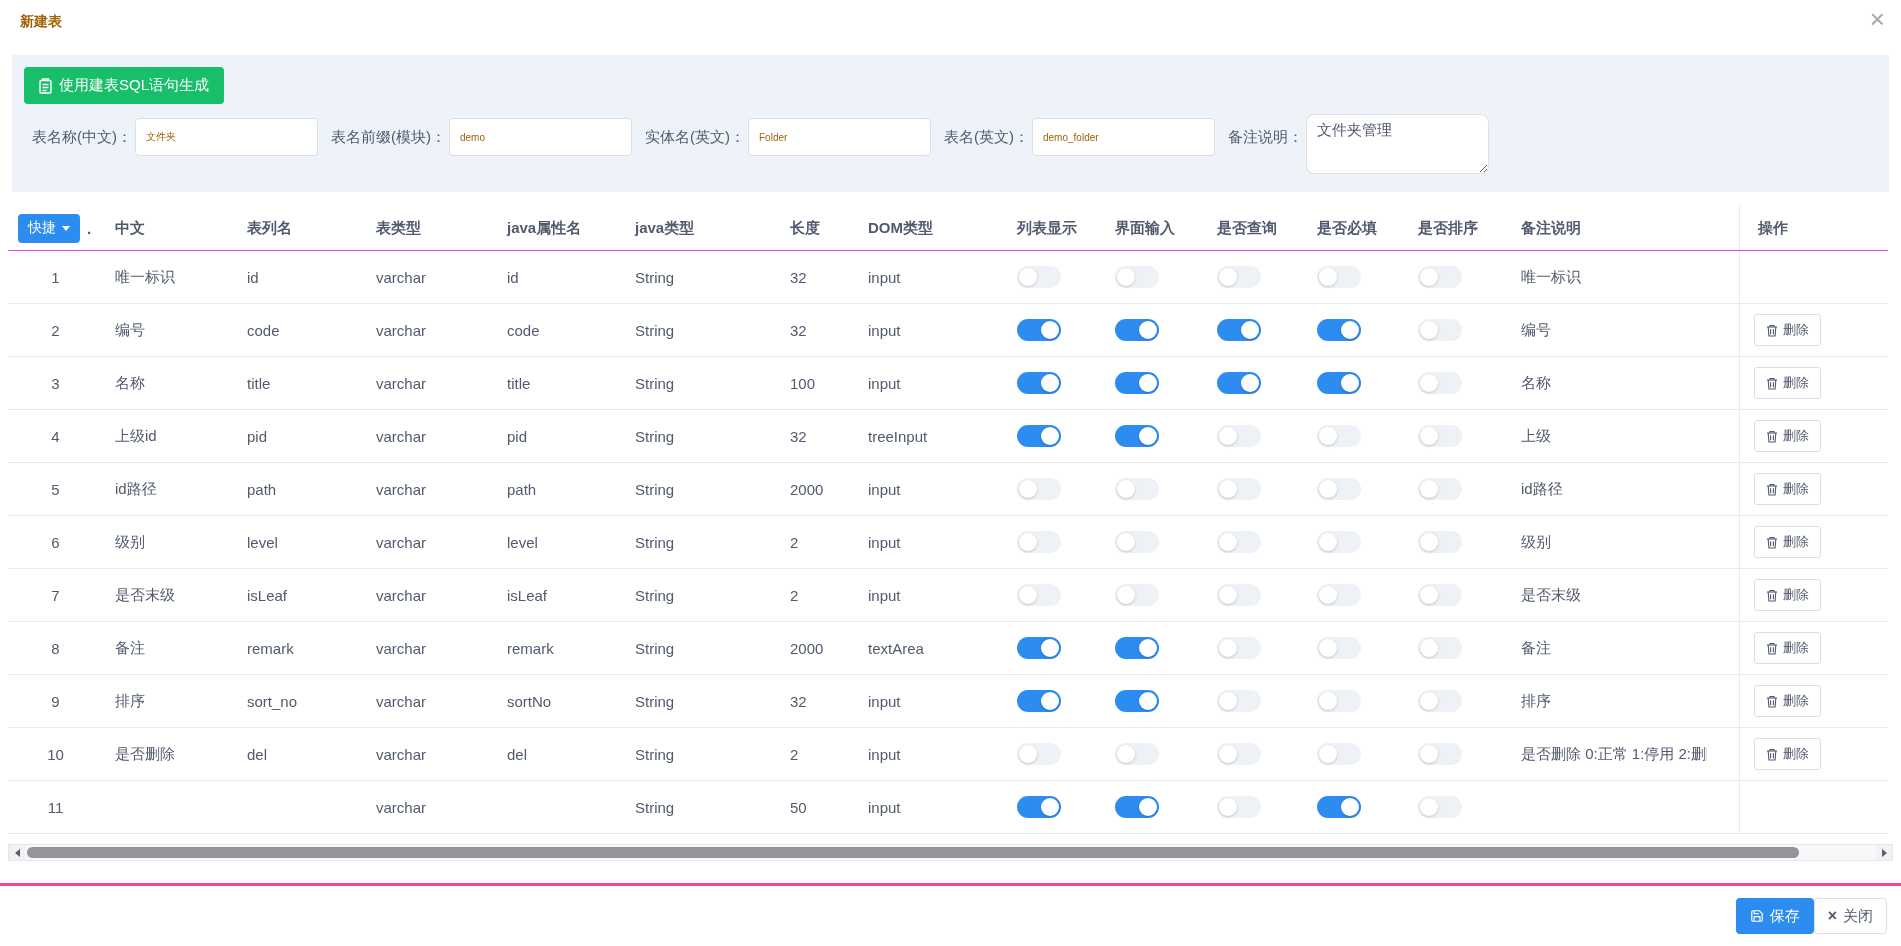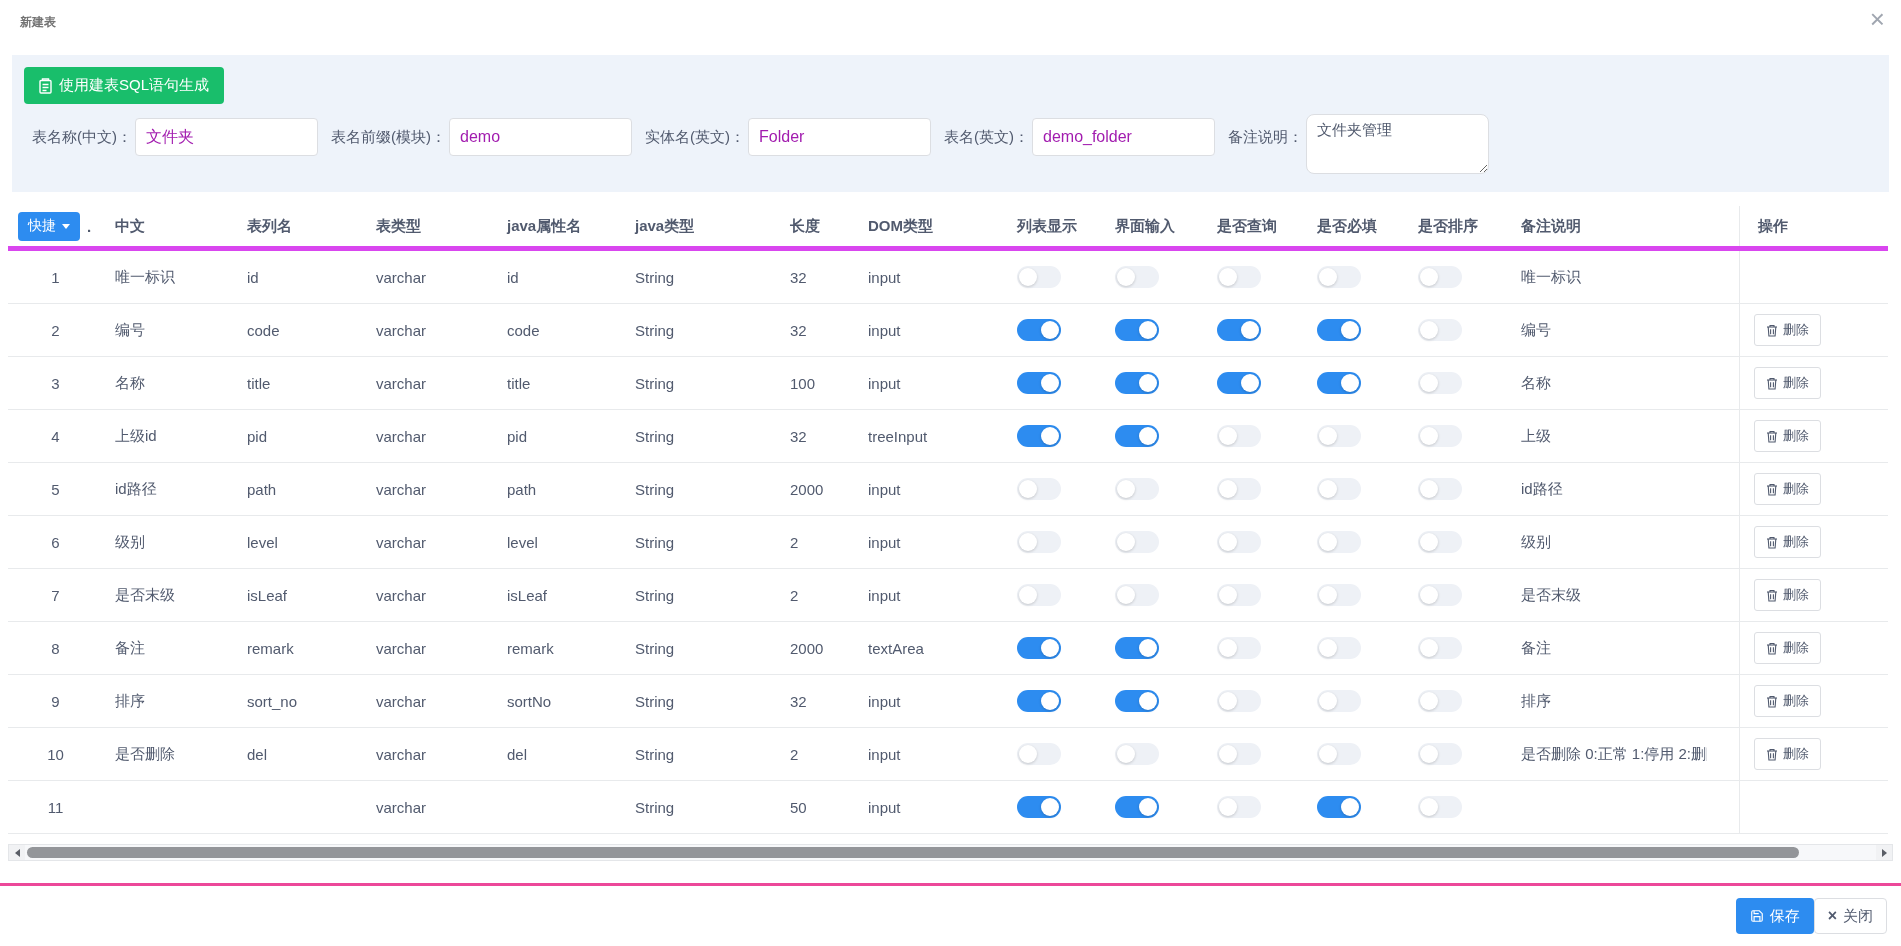--- a/index.html
+++ b/index.html
@@ -5,53 +5,53 @@
   * { box-sizing: border-box; margin: 0; padding: 0; }
   html, body { background: #fff; }
   body {
     font-family: "Liberation Sans", "DejaVu Sans", sans-serif;
     color: #515a6e;
   }
   .page { position: relative; width: 1901px; height: 946px; background: #fff; overflow: hidden; }
 
   
   .modal-header { padding: 12px 20px 0; }
-  .modal-title { font-size: 12px; font-weight: 600; color: #737373; }
+  .modal-title { font-size: 14px; font-weight: 600; color: #a16207; }
   .close-x {
     position: absolute; top: 6px; right: 16px;
     font-size: 26px; line-height: 1; color: #a0a6b0; cursor: pointer;
     font-weight: 400;
   }
 
   
   .panel { margin: 24px 12px 0; background: #eef3fa; padding: 12px 12px 18px; }
   .sql-btn {
     display: inline-flex; align-items: center; gap: 7px;
     background: #19be6b; color: #fff; border: none; border-radius: 4px;
     height: 37px; padding: 0 15px; font-size: 15px; cursor: pointer;
     font-family: inherit;
   }
   .form-row { display: flex; align-items: flex-start; margin-top: 14px; }
   .field { display: flex; align-items: flex-start; margin-left: 13px; }
   .field:first-child { margin-left: 8px; }
   .field-label { font-size: 15px; color: #515a6e; line-height: 38px; white-space: nowrap; padding-right: 3px; }
   .field input {
     width: 183px; height: 38px; border: 1px solid #dcdee2; border-radius: 4px;
-    background: #fff; padding: 0 10px; font-size: 16px; color: #a21caf;
+    background: #fff; padding: 0 10px; font-size: 10px; color: #a16207;
     font-family: inherit; outline: none;
   }
   .field textarea {
     width: 183px; height: 60px; border: 1px solid #dcdee2; border-radius: 8px;
     background: #fff; padding: 6px 10px; font-size: 15px; color: #515a6e;
     font-family: inherit; outline: none; margin-top: -4px; resize: both;
   }
 
   
   .table { width: 1880px; margin: 14px 0 0 8px; font-size: 15px; }
-  .thead { display: flex; height: 45px; border-bottom: 5px solid #d946ef; font-weight: 600; color: #515a6e; }
+  .thead { display: flex; height: 45px; border-bottom: 1px solid #d946ef; font-weight: 600; color: #515a6e; }
   .tr { display: flex; height: 53px; border-bottom: 1px solid #e8eaec; }
   .th, .td { display: flex; align-items: center; height: 100%; padding-left: 12px; overflow: hidden; white-space: nowrap; flex: none; }
   .c0 { width: 95px; justify-content: center; padding-left: 0; }
   .th.c0 { justify-content: flex-start; padding-left: 10px; gap: 7px; }
   .c1 { width: 132px; } .c2 { width: 129px; } .c3 { width: 131px; }
   .c4 { width: 128px; } .c5 { width: 155px; } .c6 { width: 78px; }
   .c7 { width: 149px; } .c8 { width: 98px; }  .c9 { width: 102px; }
   .c10 { width: 100px; } .c11 { width: 101px; } .c12 { width: 103px; }
   .c13 { width: 198px; }
   .c14 { width: 181px; border-left: 1px solid #e8eaec; padding-left: 14px; margin-left: 32px; }

